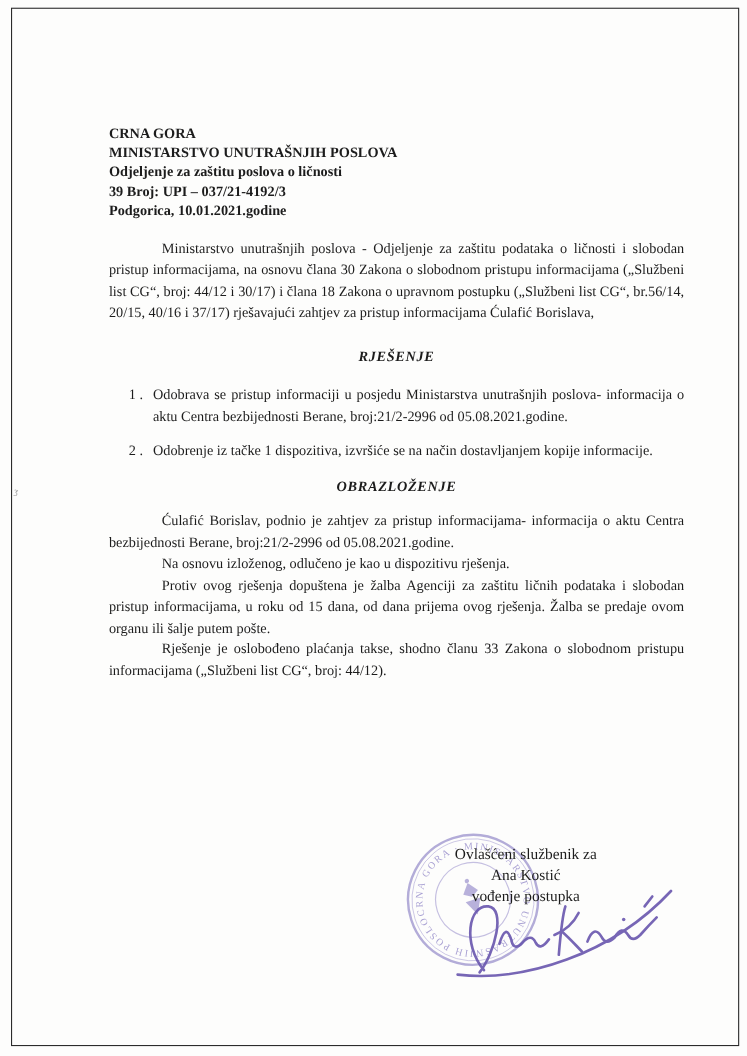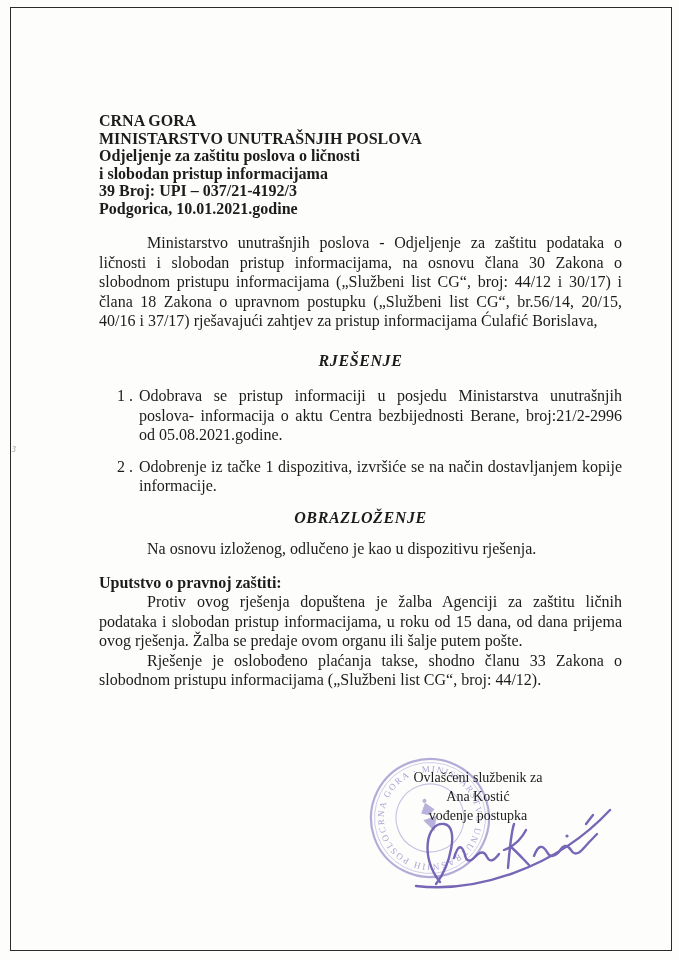--- a/index.html
+++ b/index.html
@@ -13,21 +13,21 @@
   }
   .border-frame{
     position:absolute;
     left:10px;top:7px;right:7px;bottom:9px;
     border:1.6px solid #2b2b2b;
     pointer-events:none;
   }
   .content{
     position:absolute;
     left:99px;top:112px;width:523px;
-    font-size:16px;line-height:19.5px;
+    font-size:13px;line-height:19.5px;
     text-align:justify;
   }
   .hdr{font-weight:bold;line-height:17.5px;text-align:left;}
   .intro{margin-top:16px;text-indent:48px;}
   .center-heading{
     text-align:center;font-weight:bold;letter-spacing:.6px;
     margin-top:20px;margin-bottom:0;font-style:italic;
   }
   .list{margin-top:16px;}
   .list-item{position:relative;padding-left:40px;margin-bottom:12px;text-align:justify;}
@@ -61,21 +61,20 @@
 
 <div class="page">
   <div class="border-frame"></div>
 
   <div class="content">
 
     <div>
       <div class="hdr">CRNA GORA</div>
       <div class="hdr">MINISTARSTVO UNUTRAŠNJIH POSLOVA</div>
       <div class="hdr">Odjeljenje za zaštitu poslova o ličnosti</div>
-      <div class="hdr">i slobodan pristup informacijama</div>
       <div class="hdr">39 Broj: UPI – 037/21-4192/3</div>
       <div class="hdr">Podgorica, 10.01.2021.godine</div>
     </div>
 
     <p class="intro">Ministarstvo unutrašnjih poslova - Odjeljenje za zaštitu podataka o ličnosti i slobodan pristup informacijama, na osnovu člana 30 Zakona o slobodnom pristupu informacijama („Službeni list CG“, broj: 44/12 i 30/17)  i člana 18 Zakona o upravnom postupku („Službeni list CG“, br.56/14, 20/15, 40/16 i 37/17) rješavajući zahtjev za pristup informacijama Ćulafić Borislava,</p>
 
     <div class="center-heading">RJEŠENJE</div>
 
     <div class="list">
       <div class="list-item">
@@ -84,24 +83,24 @@
       </div>
       <div class="list-item">
         <span class="marker">2 .</span>
         <span>Odobrenje iz tačke  1 dispozitiva, izvršiće se na način dostavljanjem kopije informacije.</span>
       </div>
     </div>
 
     <div class="center-heading" style="margin-top:10px;">OBRAZLOŽENJE</div>
 
     <div class="paras">
+      <p class="para">Ćulafić Borislav, podnio je zahtjev za pristup informacijama- informacija o aktu Centra bezbijednosti Berane, broj:21/2-2996 od 05.08.2021.godine.</p>
       <p class="para">Na osnovu izloženog, odlučeno je kao u dispozitivu rješenja.</p>
     </div>
 
-    <div class="legal-heading">Uputstvo o pravnoj zaštiti:</div>
     <p class="para">Protiv ovog rješenja dopuštena je žalba Agenciji za zaštitu ličnih podataka i slobodan pristup informacijama, u roku od 15 dana, od dana prijema ovog rješenja. Žalba se predaje ovom organu ili šalje putem pošte.</p>
     <p class="para">Rješenje je oslobođeno plaćanja takse, shodno članu 33 Zakona o slobodnom pristupu informacijama („Službeni list CG“, broj: 44/12).</p>
   </div>
 
   <svg class="stamp" viewBox="0 0 160 160" aria-hidden="true">
     <defs>
       <path id="stampCircle" d="M 80,80 m -46,0 a 46,46 0 1,1 92,0 a 46,46 0 1,1 -92,0"></path>
     </defs>
     <circle cx="80" cy="80" r="59" fill="none" stroke="currentColor" stroke-width="2.2" opacity="0.8"></circle>
     <circle cx="80" cy="80" r="55.5" fill="none" stroke="currentColor" stroke-width="0.8" opacity="0.55"></circle>

